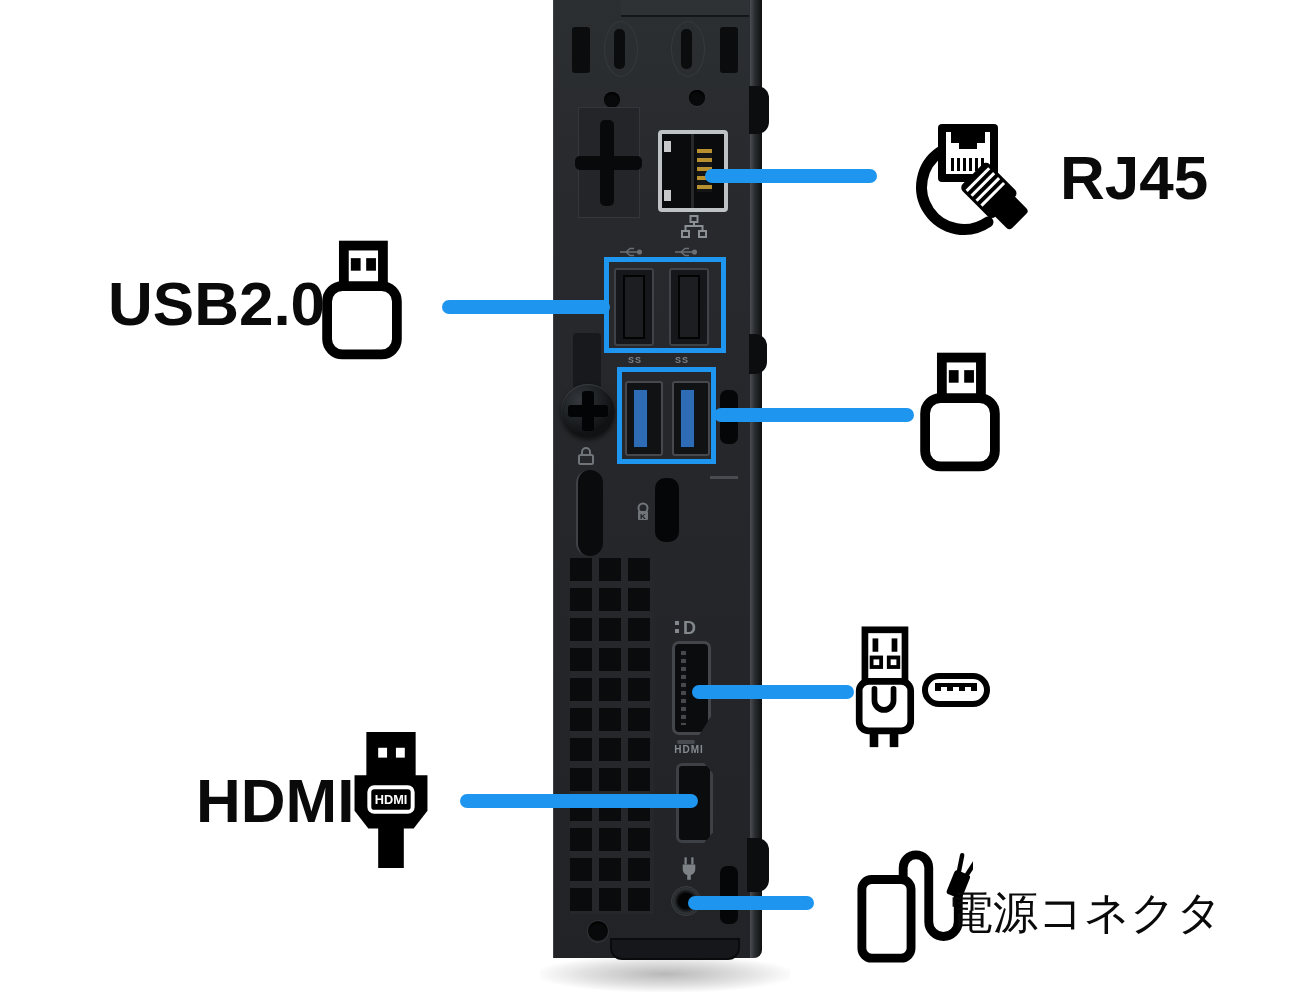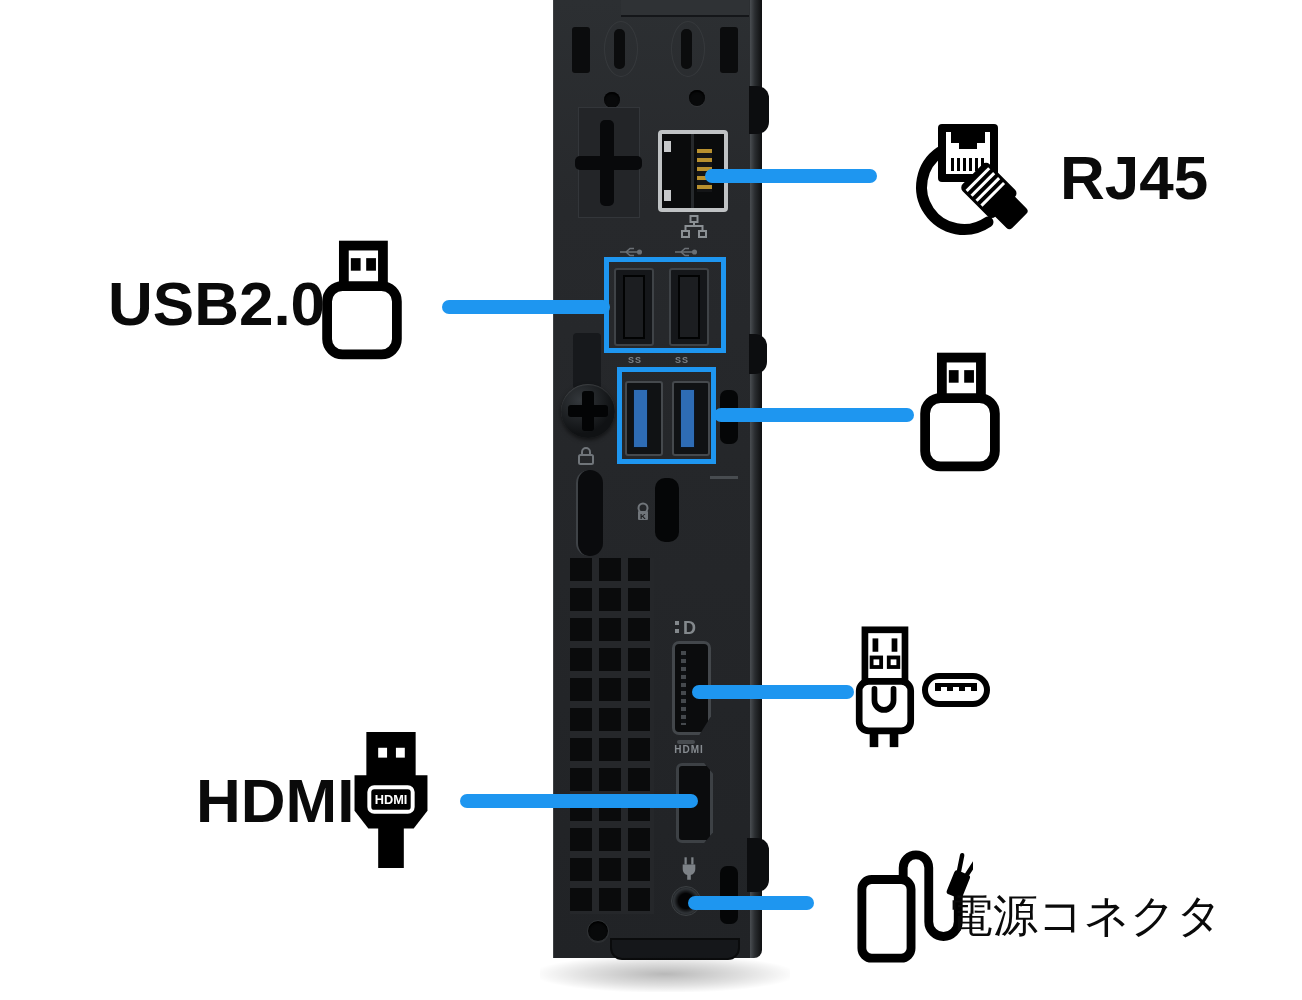--- a/index.html
+++ b/index.html
@@ -1,21 +1,21 @@
 <!DOCTYPE html>
 <html style="--accent: #1E96F0; --chassis: #26282B; --text: #0A0A0A;"><head>
 <meta charset="utf-8">
 <style>
   html,body{margin:0;padding:0;background:#fff;}
   #stage{position:relative;width:1302px;height:1000px;background:#fff;overflow:hidden;
          font-family:"Liberation Sans","DejaVu Sans",sans-serif;color:var(--text,#0a0a0a);}
   .abs{position:absolute;}
   .label{font-weight:bold;font-size:62px;line-height:1;white-space:nowrap;color:var(--text,#0a0a0a);}
   .label-cjk{font-weight:400;font-size:45px;line-height:1;white-space:nowrap;
-             font-family:Liberation Serif, serif;}
+             font-family:Liberation Mono, monospace;}
   .bluline{height:14px;border-radius:7px;background:var(--accent,#1E96F0);}
   .hl-rect{border:5px solid var(--accent,#1E96F0);box-sizing:border-box;background:transparent;}
 
   
   #chassis{left:553px;top:0;width:209px;height:958px;}
   #chassis-face{left:0;top:0;width:197px;height:958px;border-left:1px solid #3d4043;
     background:linear-gradient(180deg,#2c2f32 0%,#27292c 22%,#242629 60%,#212326 100%);}
   #chassis-side{left:197px;top:0;width:12px;height:958px;border-radius:0 0 8px 0;
     background:linear-gradient(90deg,#4a4e52 0%,#2a2d30 40%,#0e0f10 100%);}
   .cpart{position:absolute;}

